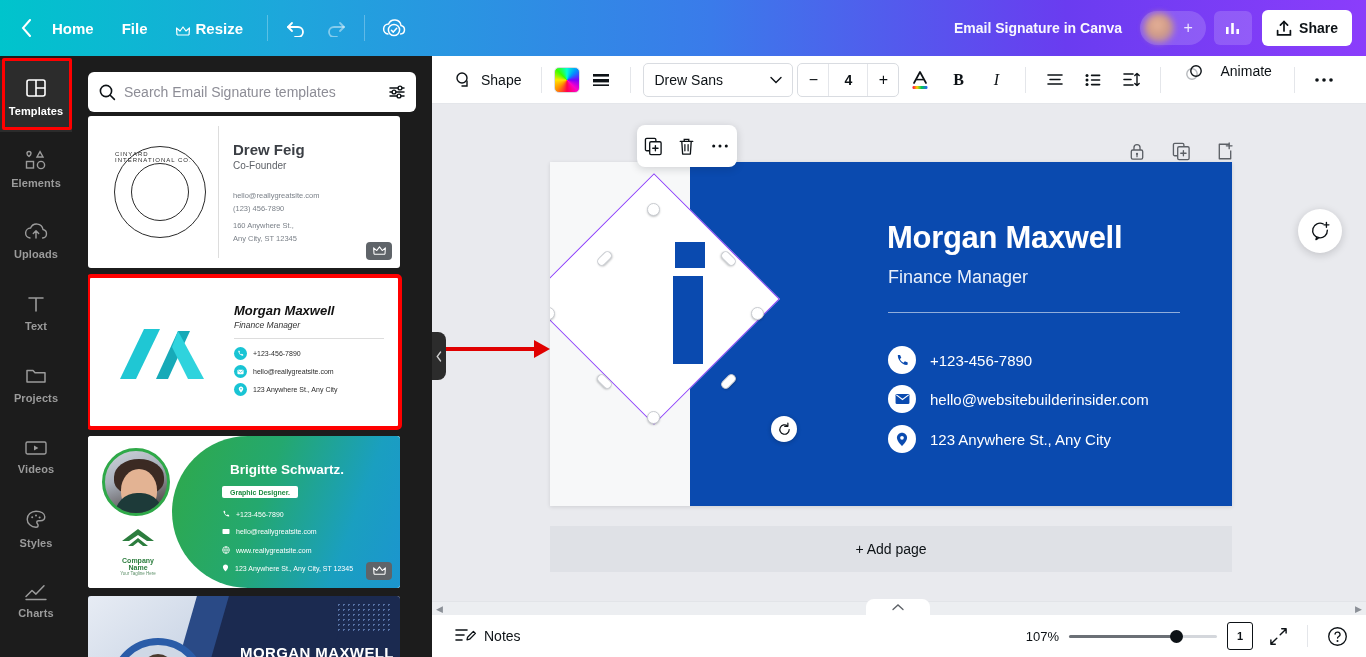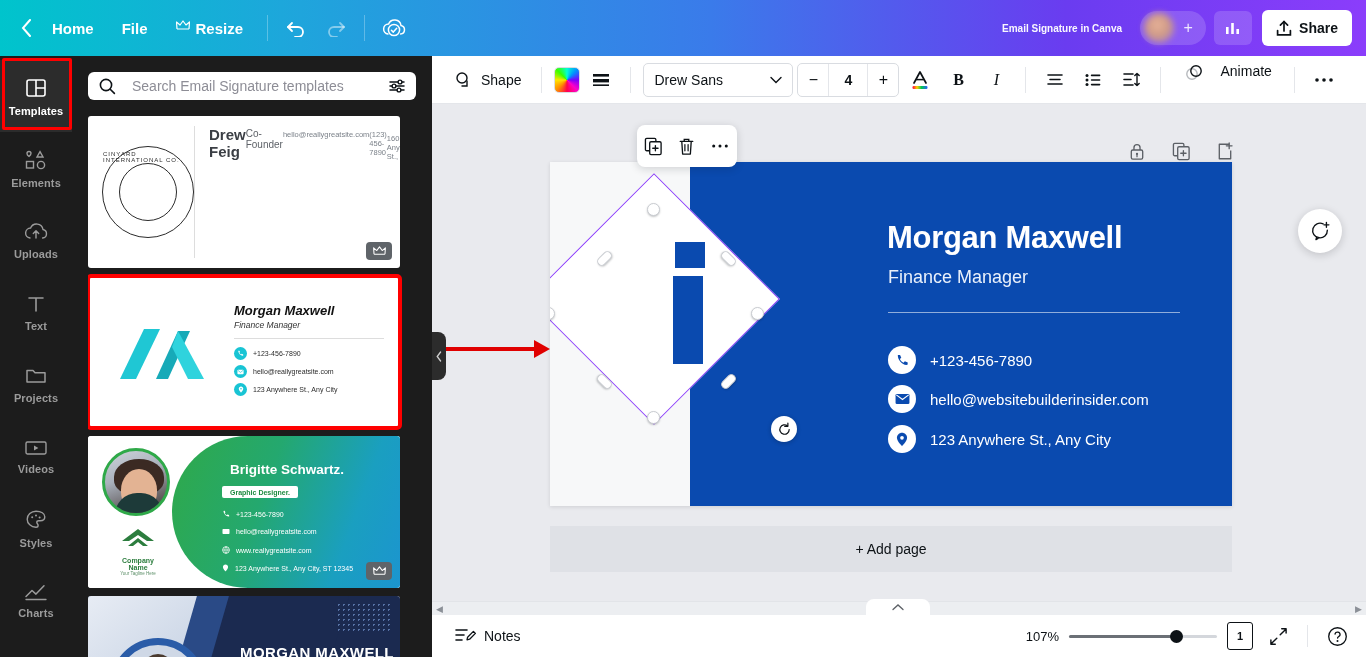--- a/index.html
+++ b/index.html
@@ -12,31 +12,31 @@
 
   
   .topbar {
     position: absolute; left: 0; top: 0; width: 1366px; height: 56px;
     background: linear-gradient(90deg, #00c4cc 0%, #1fa5dc 22%, #3a7bea 52%, #6a3cf0 78%, #8b3dfb 100%);
     display: flex; align-items: center; color: #fff;
   }
   .tb-back { width: 38px; display: flex; align-items: center; justify-content: center;
     padding-left: 14px; cursor: pointer; }
   .tb-item {
-    display: flex; align-items: flex-start; gap: 6px;
+    display: flex; align-items: flex-end; gap: 6px;
     font-size: 15px; font-weight: bold; color: #fff;
     padding: 6px 14px; border-radius: 6px; cursor: pointer; white-space: nowrap;
   }
   .tb-sep { width: 1px; height: 26px; background: rgba(255,255,255,.28); margin: 0 10px; }
   .tb-icon-btn {
     width: 38px; height: 34px; display: flex; align-items: center; justify-content: center;
     cursor: pointer; border-radius: 6px;
   }
   .tb-spacer { flex: 1; }
-  .doc-title { font-size: 10px; font-weight: bold; color: #fff; opacity: .96; white-space: nowrap; }
+  .doc-title { font-size: 14px; font-weight: bold; color: #fff; opacity: .96; white-space: nowrap; }
   .avatar-group {
     position: relative; display: flex; align-items: center;
     margin-left: 18px; background: rgba(255,255,255,.16);
     border-radius: 18px; height: 34px; padding: 0 4px 0 4px; cursor: pointer;
   }
   .avatar {
     width: 30px; height: 30px; border-radius: 50%;
     background: radial-gradient(circle at 45% 40%, #e8b39a 0%, #cf9a86 45%, #9a7ad1 100%);
     filter: blur(3px);
   }
@@ -69,22 +69,22 @@
     position: absolute; left: 2px; top: 2px; width: 70px; height: 72px;
     border: 3px solid #ff0000; border-radius: 2px; pointer-events: none;
   }
 
   
   .panel {
     position: absolute; left: 72px; top: 56px; width: 360px; height: 601px;
     background: #1c1c1c; padding: 0 16px;
   }
   .search-row {
-    position: relative; margin-top: 16px; height: 28px;
-    background: #fff; border-radius: 6px; display: flex; align-items: center; padding: 0 10px; gap: 8px;
+    position: relative; margin-top: 16px; height: 40px;
+    background: #fff; border-radius: 6px; display: flex; align-items: center; padding: 0 10px;
   }
   .search-input {
     flex: 1; border: none; outline: none; font-size: 14px; color: #0d1216;
     font-family: "Liberation Sans", sans-serif; background: transparent; padding-left: 8px;
   }
   .search-input::placeholder { color: #8d8d96; }
   .filter-icon { cursor: pointer; display: flex; align-items: center; }
   .tpl-list {
     position: absolute; left: 16px; top: 14px; width: 328px; height: 587px;
     overflow: hidden;
@@ -97,21 +97,21 @@
   .crown {
     position: absolute; right: 8px; bottom: 8px; width: 26px; height: 18px;
     background: #5f6469; border-radius: 4px; display: flex;
     align-items: center; justify-content: center;
   }
 
   
   .t1 { display: flex; height: 100%; padding: 10px 14px; }
   .t1-left { width: 116px; display: flex; align-items: center; justify-content: center; }
   .t1-right { flex: 1; padding-left: 14px; border-left: 1px solid #ddd; display: flex;
-    flex-direction: row; justify-content: center; }
+    flex-direction: column; justify-content: center; }
   .t1-name { font-size: 15px; font-weight: bold; color: #3b3f45; }
   .t1-role { font-size: 10px; color: #5e6268; margin-top: 2px; }
   .t1-line { font-size: 7.5px; color: #7b8189; margin-top: 4px; }
   .seal { width: 92px; height: 92px; border-radius: 50%; border: 1px solid #2b2b2b;
     position: relative; display: flex; align-items: center; justify-content: center; }
   .seal-inner { width: 58px; height: 58px; border-radius: 50%; border: 1px solid #2b2b2b; }
   .seal-txt { position: absolute; font-size: 6px; letter-spacing: 1px; color: #2b2b2b; }
 
   
   .t2 { display: flex; height: 100%; align-items: center; padding: 12px 16px; background: #fff; }

